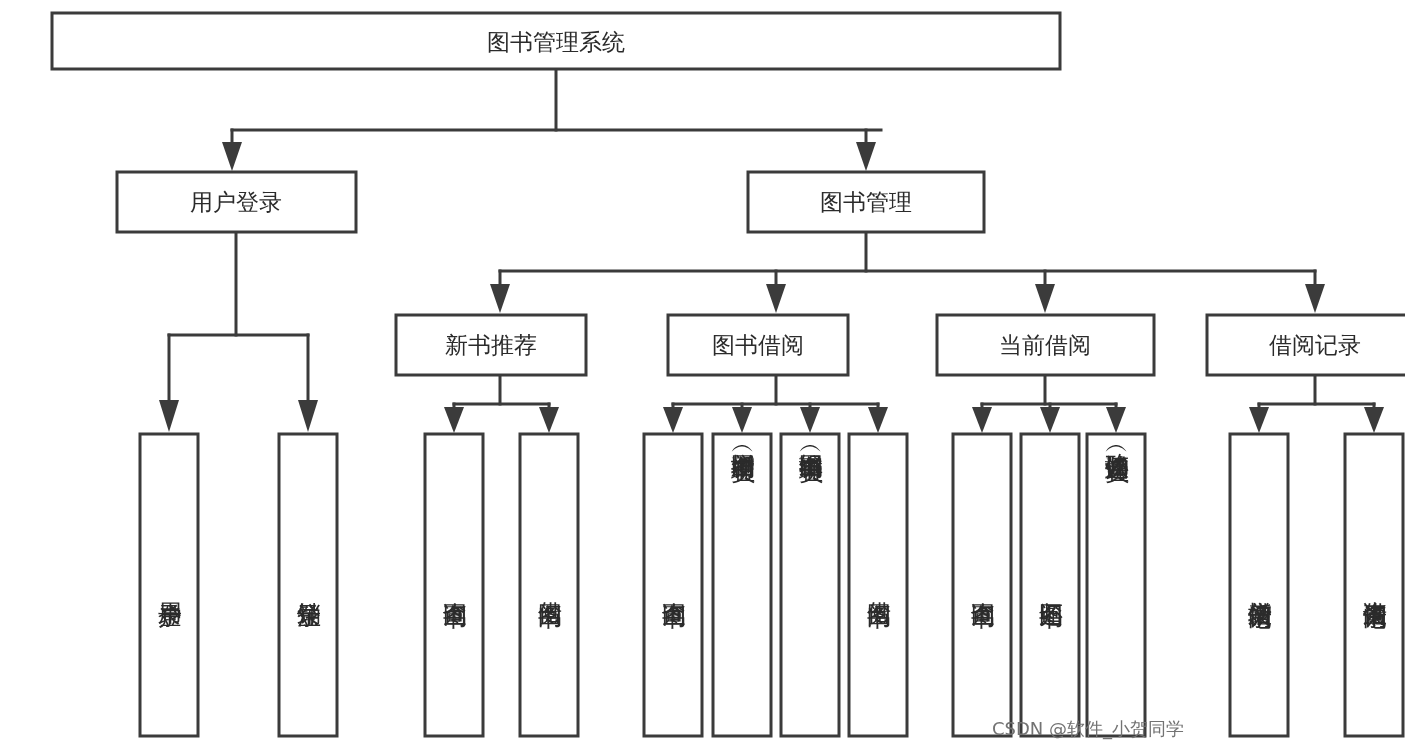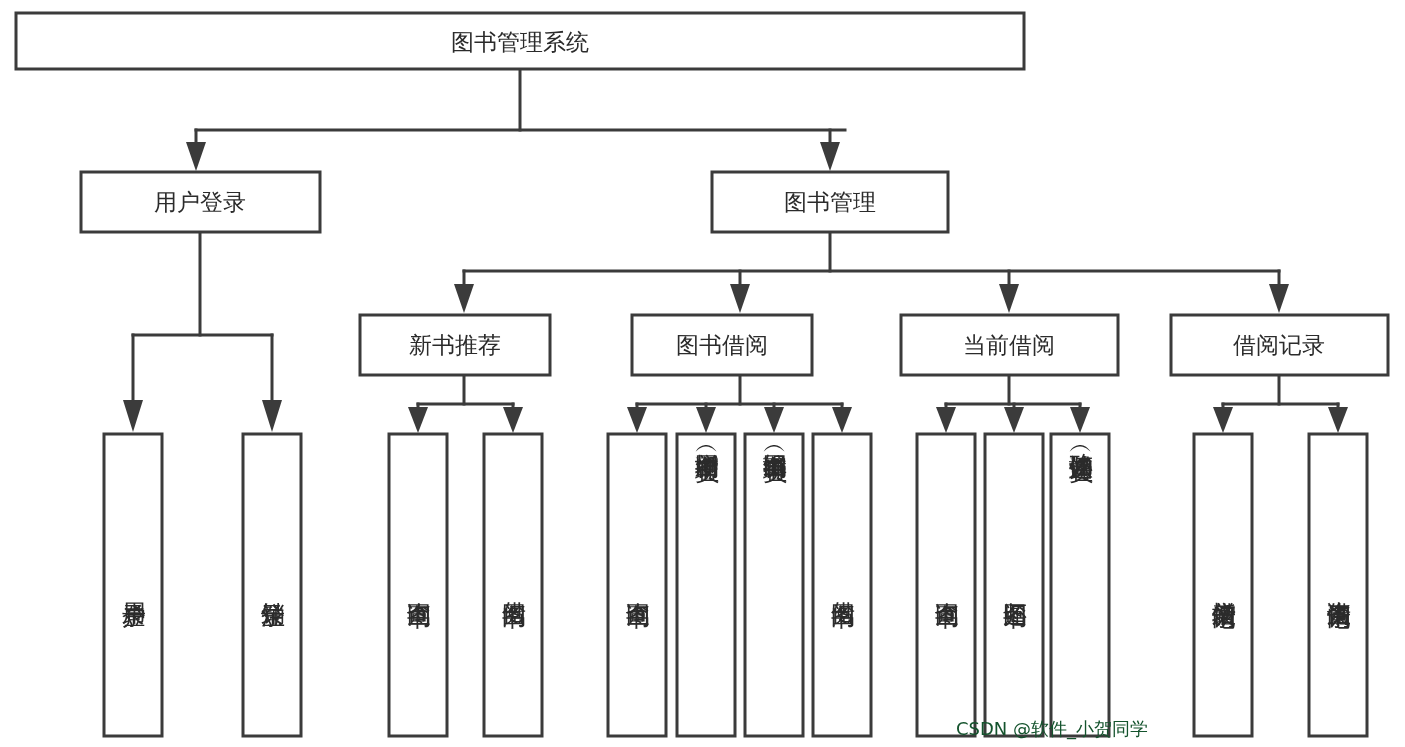--- a/index.html
+++ b/index.html
@@ -1,32 +1,32 @@
 <!DOCTYPE html>
 <html><head>
 <meta charset="utf-8">
 <style>
   html,body{margin:0;padding:0;background:#ffffff;}
   body{width:1405px;height:747px;overflow:hidden;
        font-family:"DejaVu Sans","Liberation Sans",sans-serif;}
-  #diagram-root{position:relative;width:1156px;height:747px;background:#fff;}
+  #diagram-root{position:relative;width:1156px;height:747px;background:#fff;margin-left:36px;}
   svg#tree{position:absolute;left:0;top:0;width:1405px;height:747px;}
   .node-box{fill:#ffffff;stroke:#3b3b3b;stroke-width:3;}
   .connector{stroke:#3b3b3b;stroke-width:3;fill:none;stroke-linecap:square;}
   .arrow-head{fill:#3b3b3b;stroke:none;}
   .node-label{fill:#2b2b2b;font-family:"DejaVu Sans","Liberation Sans",sans-serif;
               font-size:23px;text-anchor:middle;dominant-baseline:middle;}
   .leaf-label-wrap{position:absolute;display:flex;align-items:center;
               justify-content:center;pointer-events:none;}
   .leaf-label{writing-mode:vertical-rl;text-orientation:upright;
               font-family:"DejaVu Sans","Liberation Sans",sans-serif;
               font-size:24px;color:#2b2b2b;line-height:1.16;letter-spacing:1px;
               white-space:nowrap;}
   .watermark{position:absolute;right:8px;bottom:6px;font-size:18px;
-             color:#14532d;font-family:"DejaVu Sans","Liberation Sans",sans-serif;
+             color:#737373;font-family:"DejaVu Sans","Liberation Sans",sans-serif;
              white-space:nowrap;}
 </style>
 </head>
 <body>
 
 <div id="diagram-root">
 
   <svg id="tree" viewBox="0 0 1405 747">
 
     <g>

